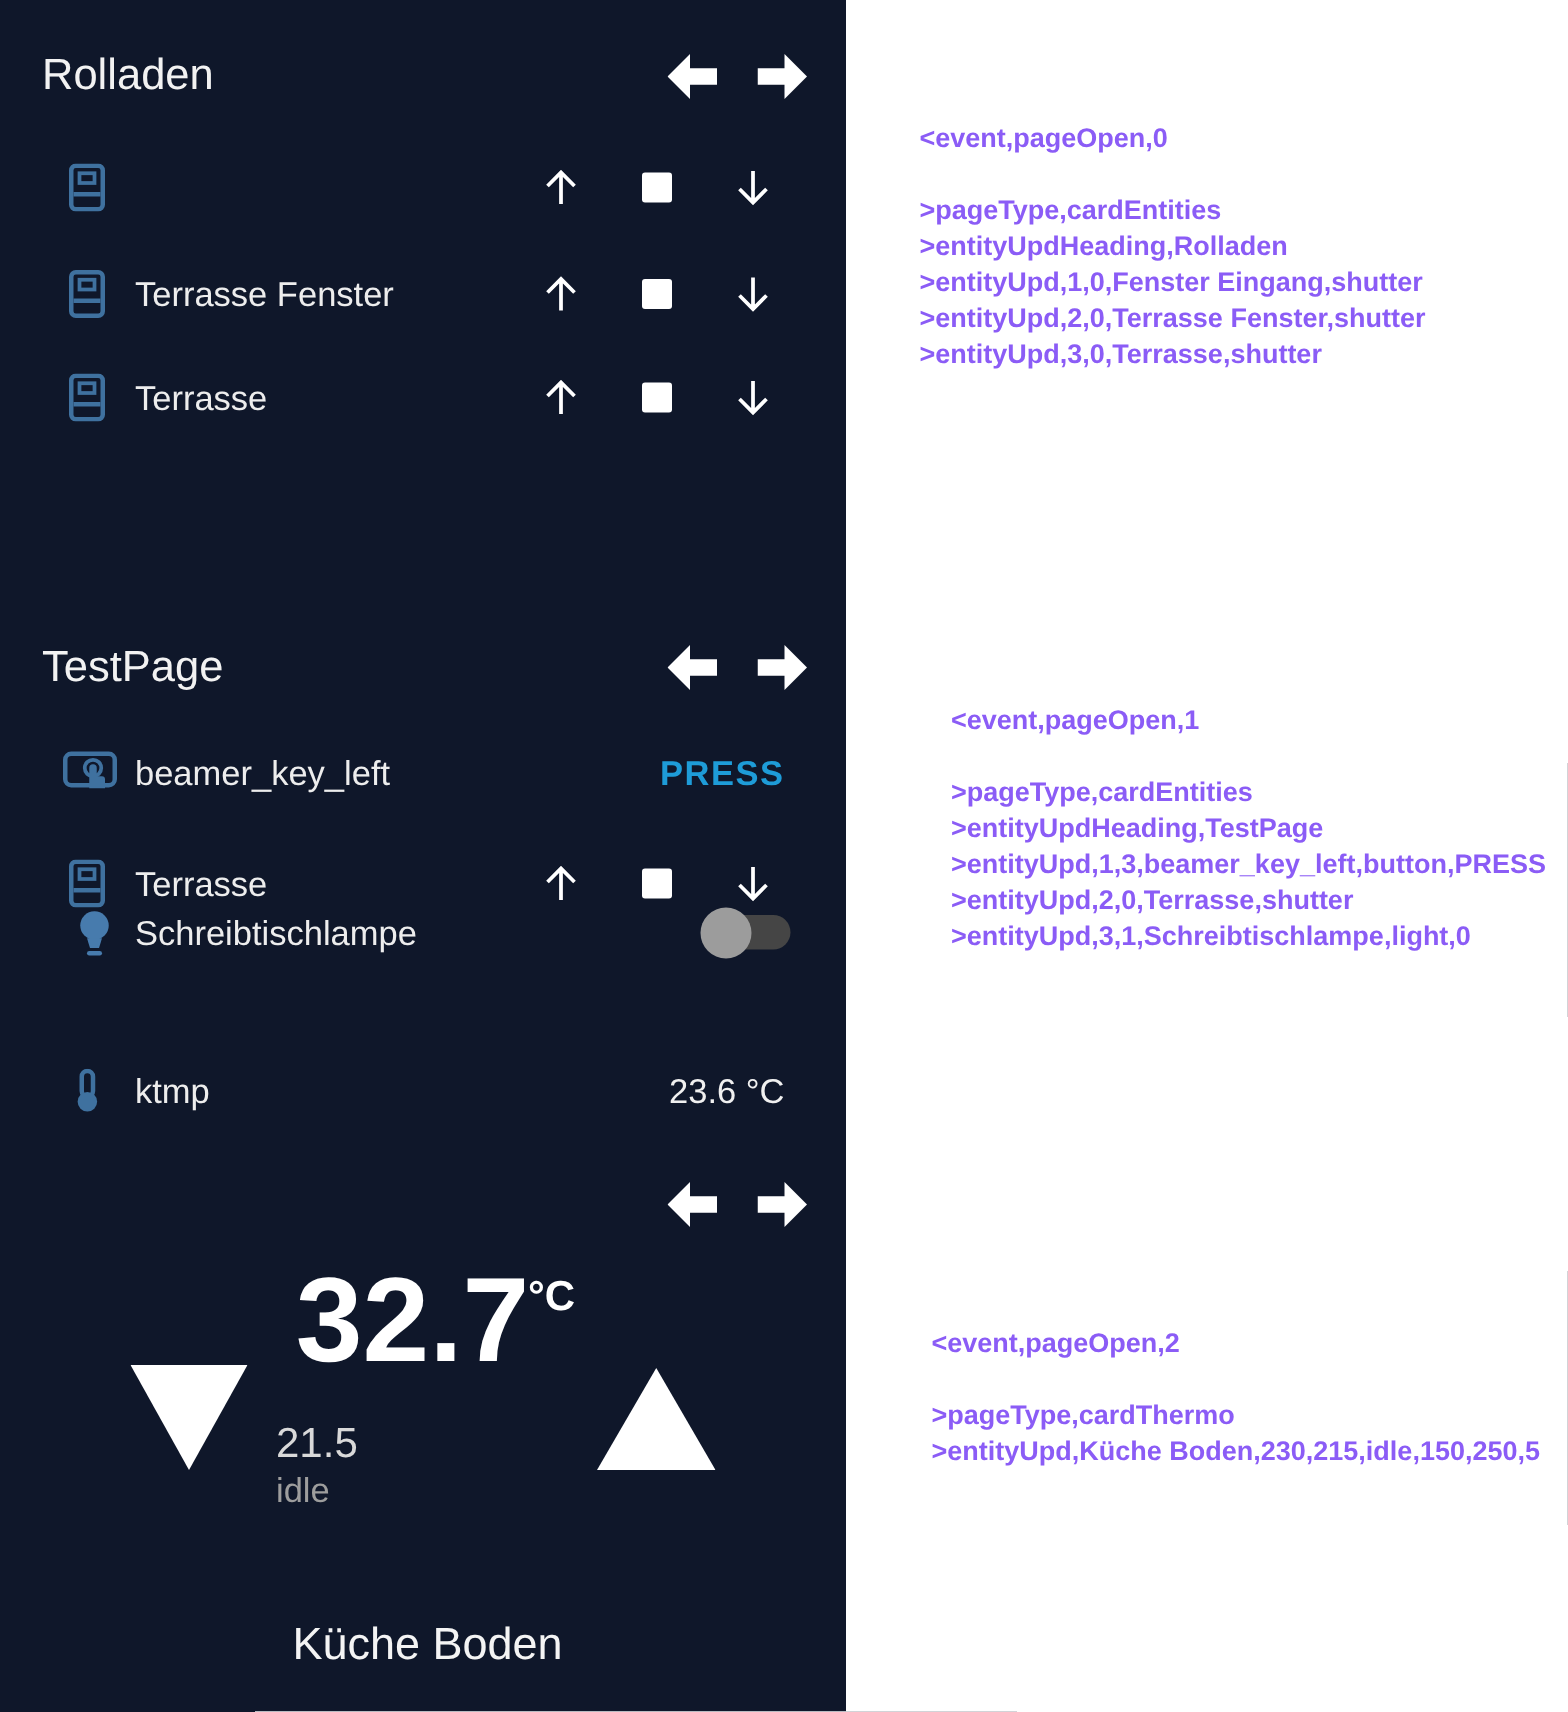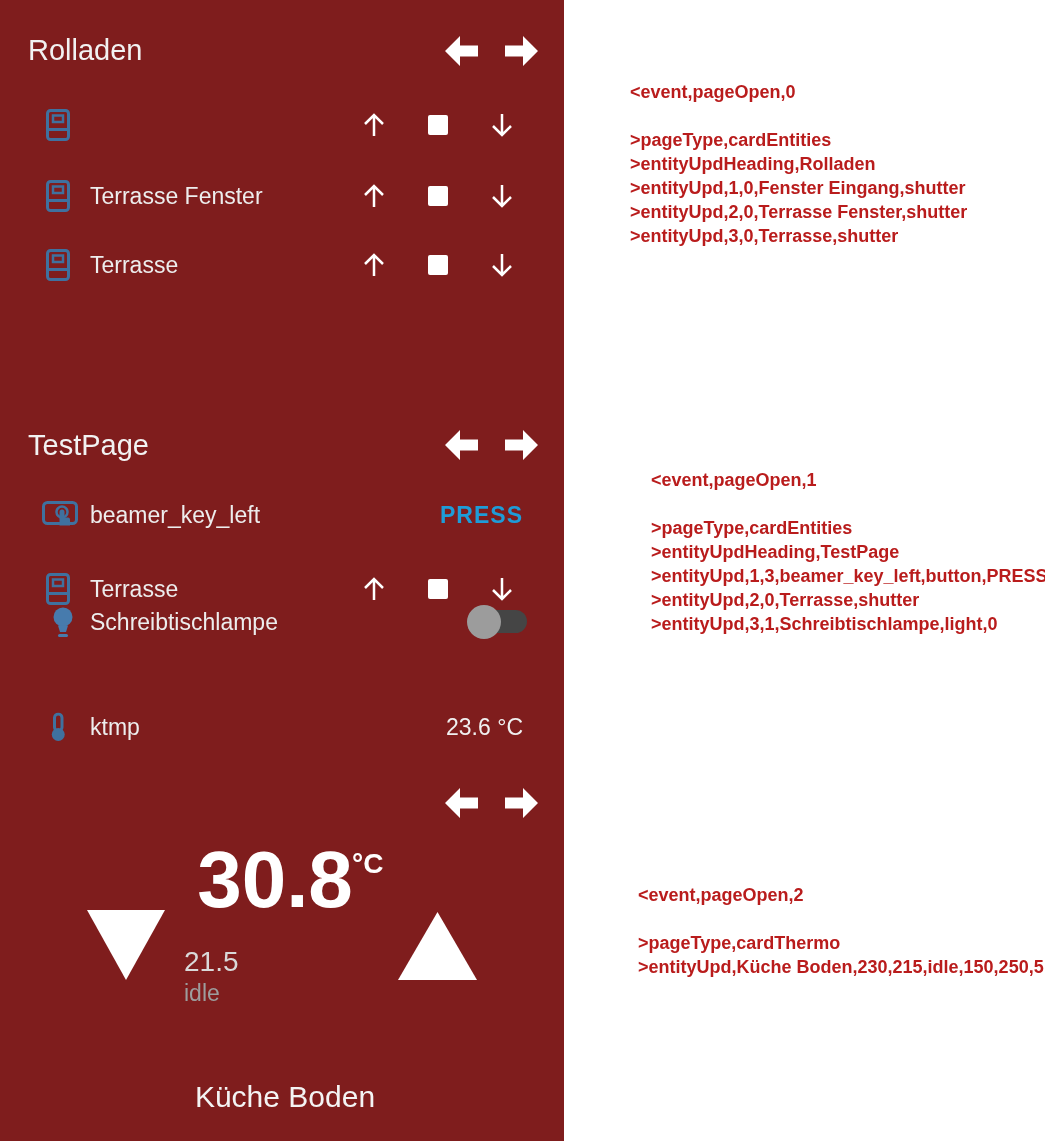--- a/index.html
+++ b/index.html
@@ -1,19 +1,19 @@
 <!DOCTYPE html>
 <html><head>
 <meta charset="utf-8">
 <style>
   html,body{margin:0;padding:0;background:#ffffff;}
   .canvas{position:relative;width:1045px;height:1141px;background:#ffffff;overflow:hidden;
           font-family:"Liberation Sans","DejaVu Sans",sans-serif;}
   
-  .device{position:absolute;left:0;top:0;width:564px;height:1141px;background:#7f1d1d;}
+  .device{position:absolute;left:0;top:0;width:564px;height:1141px;background:#0f172a;}
   .card-title{position:absolute;left:28px;font-size:29px;font-weight:400;color:#f2f2f2;line-height:40px;}
   .nav-btn{position:absolute;width:33px;height:30px;cursor:pointer;}
   .row{position:absolute;left:0;right:0;height:36px;}
   .entity-icon{position:absolute;top:50%;transform:translateY(-50%);display:flex;}
   .row-label{position:absolute;left:90px;top:0;line-height:36px;font-size:23px;color:#ededed;}
   .ctl{position:absolute;top:0;width:36px;height:36px;display:flex;align-items:center;justify-content:center;cursor:pointer;}
   .ctl.up{left:356px;} .ctl.stop{left:420px;} .ctl.down{left:484px;}
   .sq{width:20px;height:20px;background:#ffffff;border-radius:2px;}
   .press-label{position:absolute;right:41px;top:0;line-height:36px;font-size:23px;font-weight:600;
                letter-spacing:1px;color:#1e9cd8;cursor:pointer;}
@@ -23,21 +23,21 @@
   .toggle-knob{position:absolute;left:0;top:1px;width:34px;height:34px;border-radius:50%;background:#9c9c9c;}
   
   .thermo-temp{position:absolute;left:160px;top:840px;width:230px;text-align:center;
                font-size:80px;font-weight:700;color:#ffffff;line-height:80px;}
   .thermo-unit{position:absolute;left:352px;top:848px;font-size:28px;font-weight:700;color:#ffffff;}
   .thermo-setpoint{position:absolute;left:184px;top:946px;width:200px;font-size:28px;color:#d9d9d9;}
   .thermo-state{position:absolute;left:184px;top:980px;width:200px;text-align:left;font-size:23px;color:#9d9d9d;}
   .thermo-name{position:absolute;left:135px;top:1080px;width:300px;text-align:center;font-size:30px;color:#f4f4f4;}
   .tri-btn{position:absolute;cursor:pointer;display:flex;}
   
-  .log-block{position:absolute;color:#b91c1c;margin-left:17px;}
+  .log-block{position:absolute;color:#8b5cf6;}
   .log-line{height:24px;line-height:24px;font-size:18px;font-weight:700;white-space:pre;
             font-family:"Liberation Sans","DejaVu Sans",sans-serif;}
 </style>
 </head>
 <body>
 
 <div class="canvas">
 
   <div class="device">
 
@@ -202,21 +202,21 @@
       <svg width="33" height="30" viewBox="0 0 33 30">
           <polygon points="15,0 15,9.5 33,9.5 33,20.5 15,20.5 15,30 0,15" fill="#ffffff"></polygon>
         </svg>
     </div>
     <div class="nav-btn" style="left:505px;top:788px">
       <svg width="33" height="30" viewBox="0 0 33 30">
           <polygon points="18,0 18,9.5 0,9.5 0,20.5 18,20.5 18,30 33,15" fill="#ffffff"></polygon>
         </svg>
     </div>
 
-    <div class="thermo-temp">30.8</div>
+    <div class="thermo-temp">32.7</div>
     <div class="thermo-unit">°C</div>
 
     <div class="tri-btn" style="left:87px;top:910px">
       <svg width="78" height="70" viewBox="0 0 78 70">
           <polygon points="0,0 78,0 39,70" fill="#ffffff"></polygon>
         </svg>
     </div>
     <div class="tri-btn" style="left:398px;top:912px">
       <svg width="79" height="68" viewBox="0 0 79 68">
           <polygon points="39.5,0 79,68 0,68" fill="#ffffff"></polygon>

